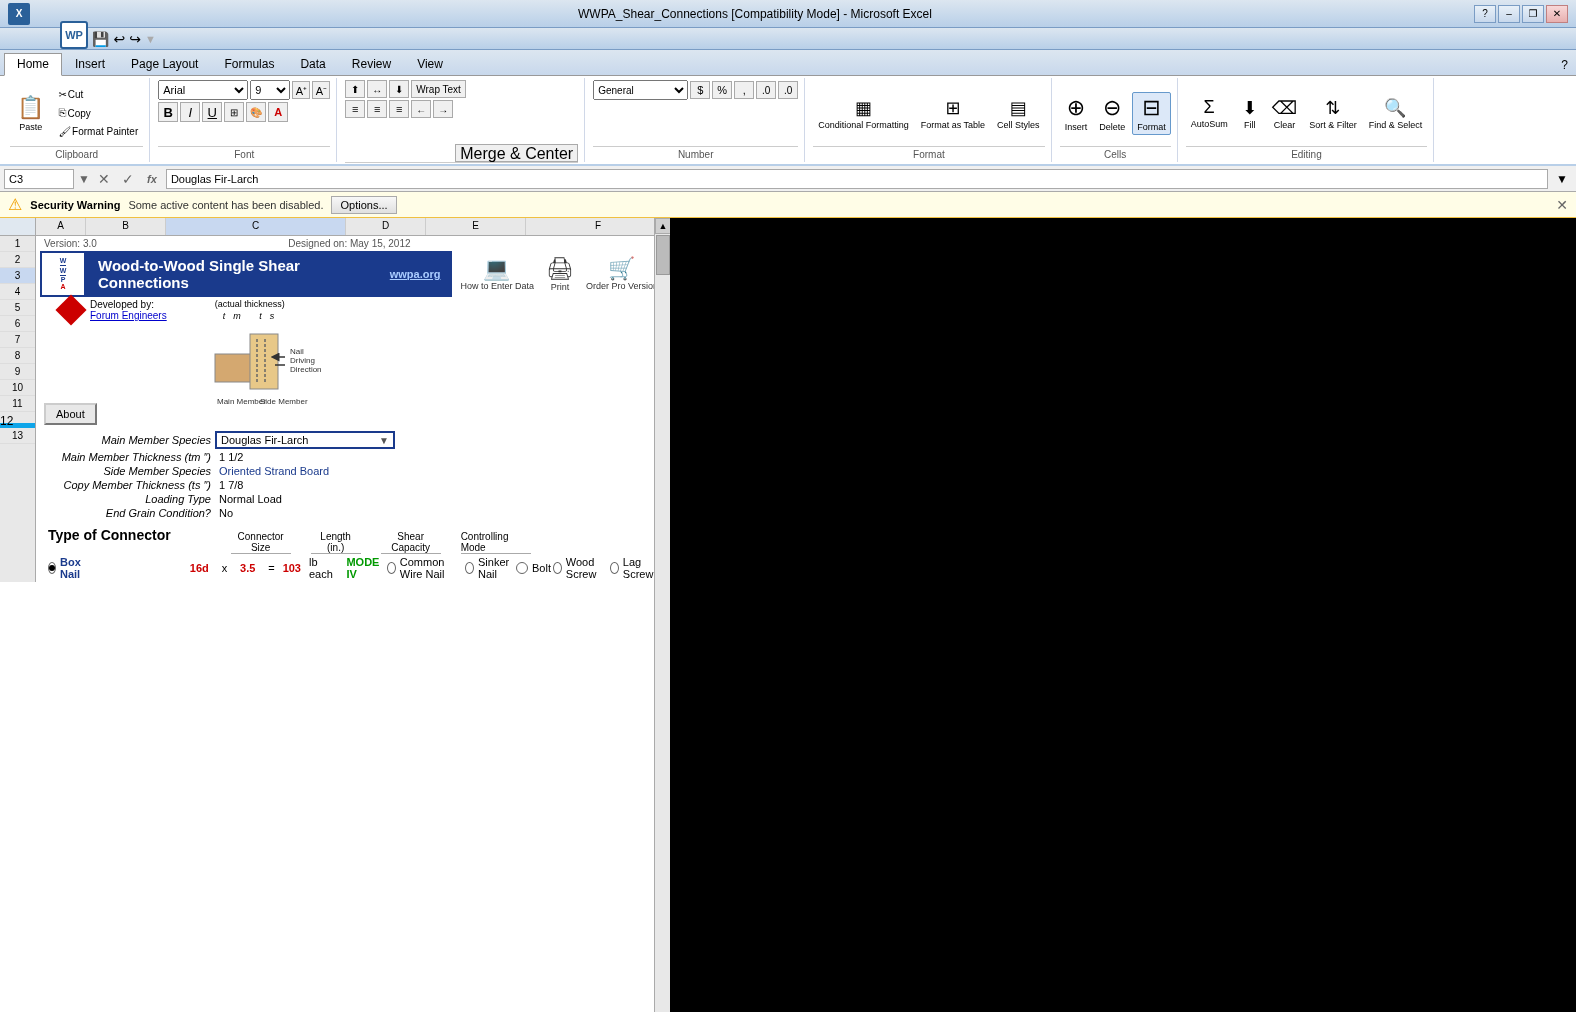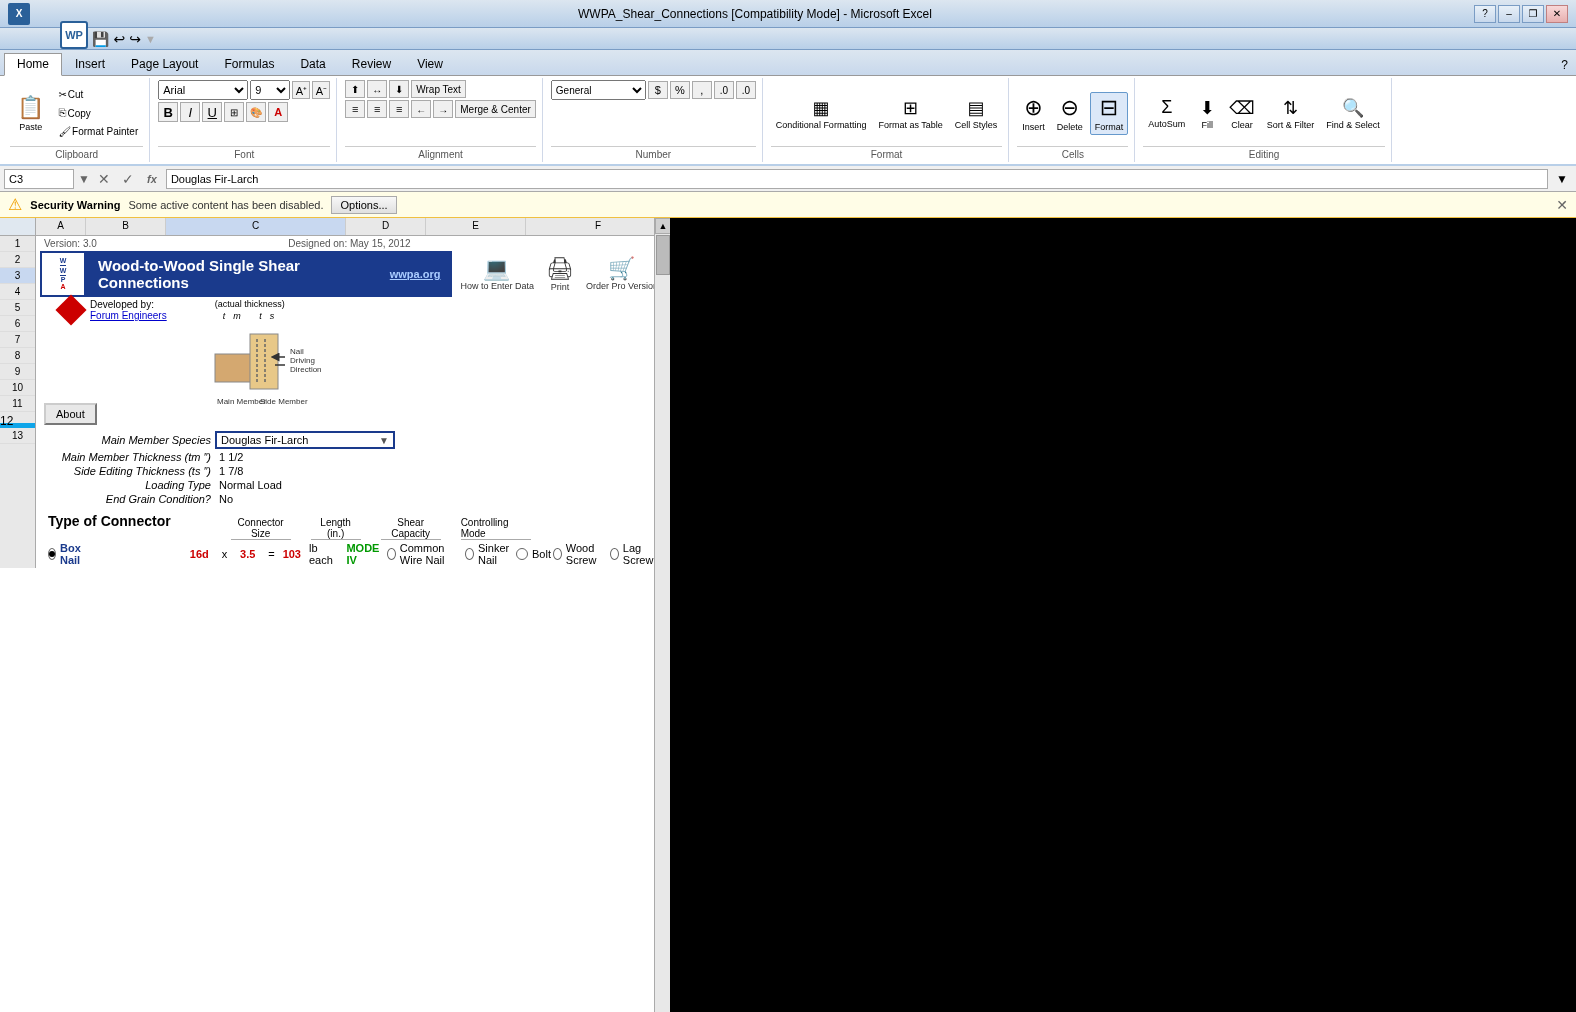--- a/index.html
+++ b/index.html
@@ -301,21 +301,21 @@
         <button style="width:20px;height:18px;border:1px solid #aaa;background:#f0f0f0;cursor:pointer;font-size:10px;">↔</button>
         <button style="width:20px;height:18px;border:1px solid #aaa;background:#f0f0f0;cursor:pointer;font-size:10px;">⬇</button>
         <button style="height:18px;border:1px solid #aaa;background:#f0f0f0;cursor:pointer;font-size:10px;padding:0 4px;">Wrap Text</button>
       </div>
       <div style="display:flex;gap:2px;">
         <button style="width:20px;height:18px;border:1px solid #aaa;background:#f0f0f0;cursor:pointer;font-size:11px;">≡</button>
         <button style="width:20px;height:18px;border:1px solid #aaa;background:#f0f0f0;cursor:pointer;font-size:11px;">≡</button>
         <button style="width:20px;height:18px;border:1px solid #aaa;background:#f0f0f0;cursor:pointer;font-size:11px;">≡</button>
         <button style="width:20px;height:18px;border:1px solid #aaa;background:#f0f0f0;cursor:pointer;font-size:10px;">←</button>
         <button style="width:20px;height:18px;border:1px solid #aaa;background:#f0f0f0;cursor:pointer;font-size:10px;">→</button>
-        <button style="height:18px;border:1px solid #aaa;background:#f0f0f0;cursor:pointer;font-size:10px;padding:0 4px;">Merge &amp; Center</button>
+        <button style="height:18px;border:1px solid #aaa;background:#f0f0f0;cursor:pointer;font-size:16px;padding:0 4px;margin-top:44px;">Merge &amp; Center</button>
       </div>
     </div>
     <div class="ribbon-group-label">Alignment</div>
   </div>
 
   <div class="ribbon-group" style="min-width:100px;">
     <div style="display:flex;flex-direction:row;gap:2px;width:100%;">
       <select style="width:95px;font-size:10px;height:20px;"><option>General</option></select>
       <div style="display:flex;gap:2px;align-items:center;">
         <button style="width:20px;height:18px;border:1px solid #aaa;background:#f0f0f0;cursor:pointer;font-size:11px;">$</button>
@@ -537,23 +537,27 @@
                   <span>Douglas Fir-Larch</span>
                   <span class="dropdown-arrow">▼</span>
                 </div>
               </div>
 
               <div class="form-row">
                 <span class="form-label">Main Member Thickness (tm ″)</span>
                 <span class="form-value">1  1/2</span>
               </div>
 
-
               <div class="form-row">
-                <span class="form-label">Side Editing Thickness (ts ″)</span>
+                <span class="form-label">Side Member Species</span>
+                <span class="form-value" style="color:#1a3a8c;">Oriented Strand Board</span>
+              </div>
+
+              <div class="form-row">
+                <span class="form-label">Copy Member Thickness (ts ″)</span>
                 <span class="form-value">1  7/8</span>
               </div>
 
               <div class="form-row">
                 <span class="form-label">Loading Type</span>
                 <span class="form-value">Normal Load</span>
               </div>
 
               <div class="form-row">
                 <span class="form-label">End Grain Condition?</span>

